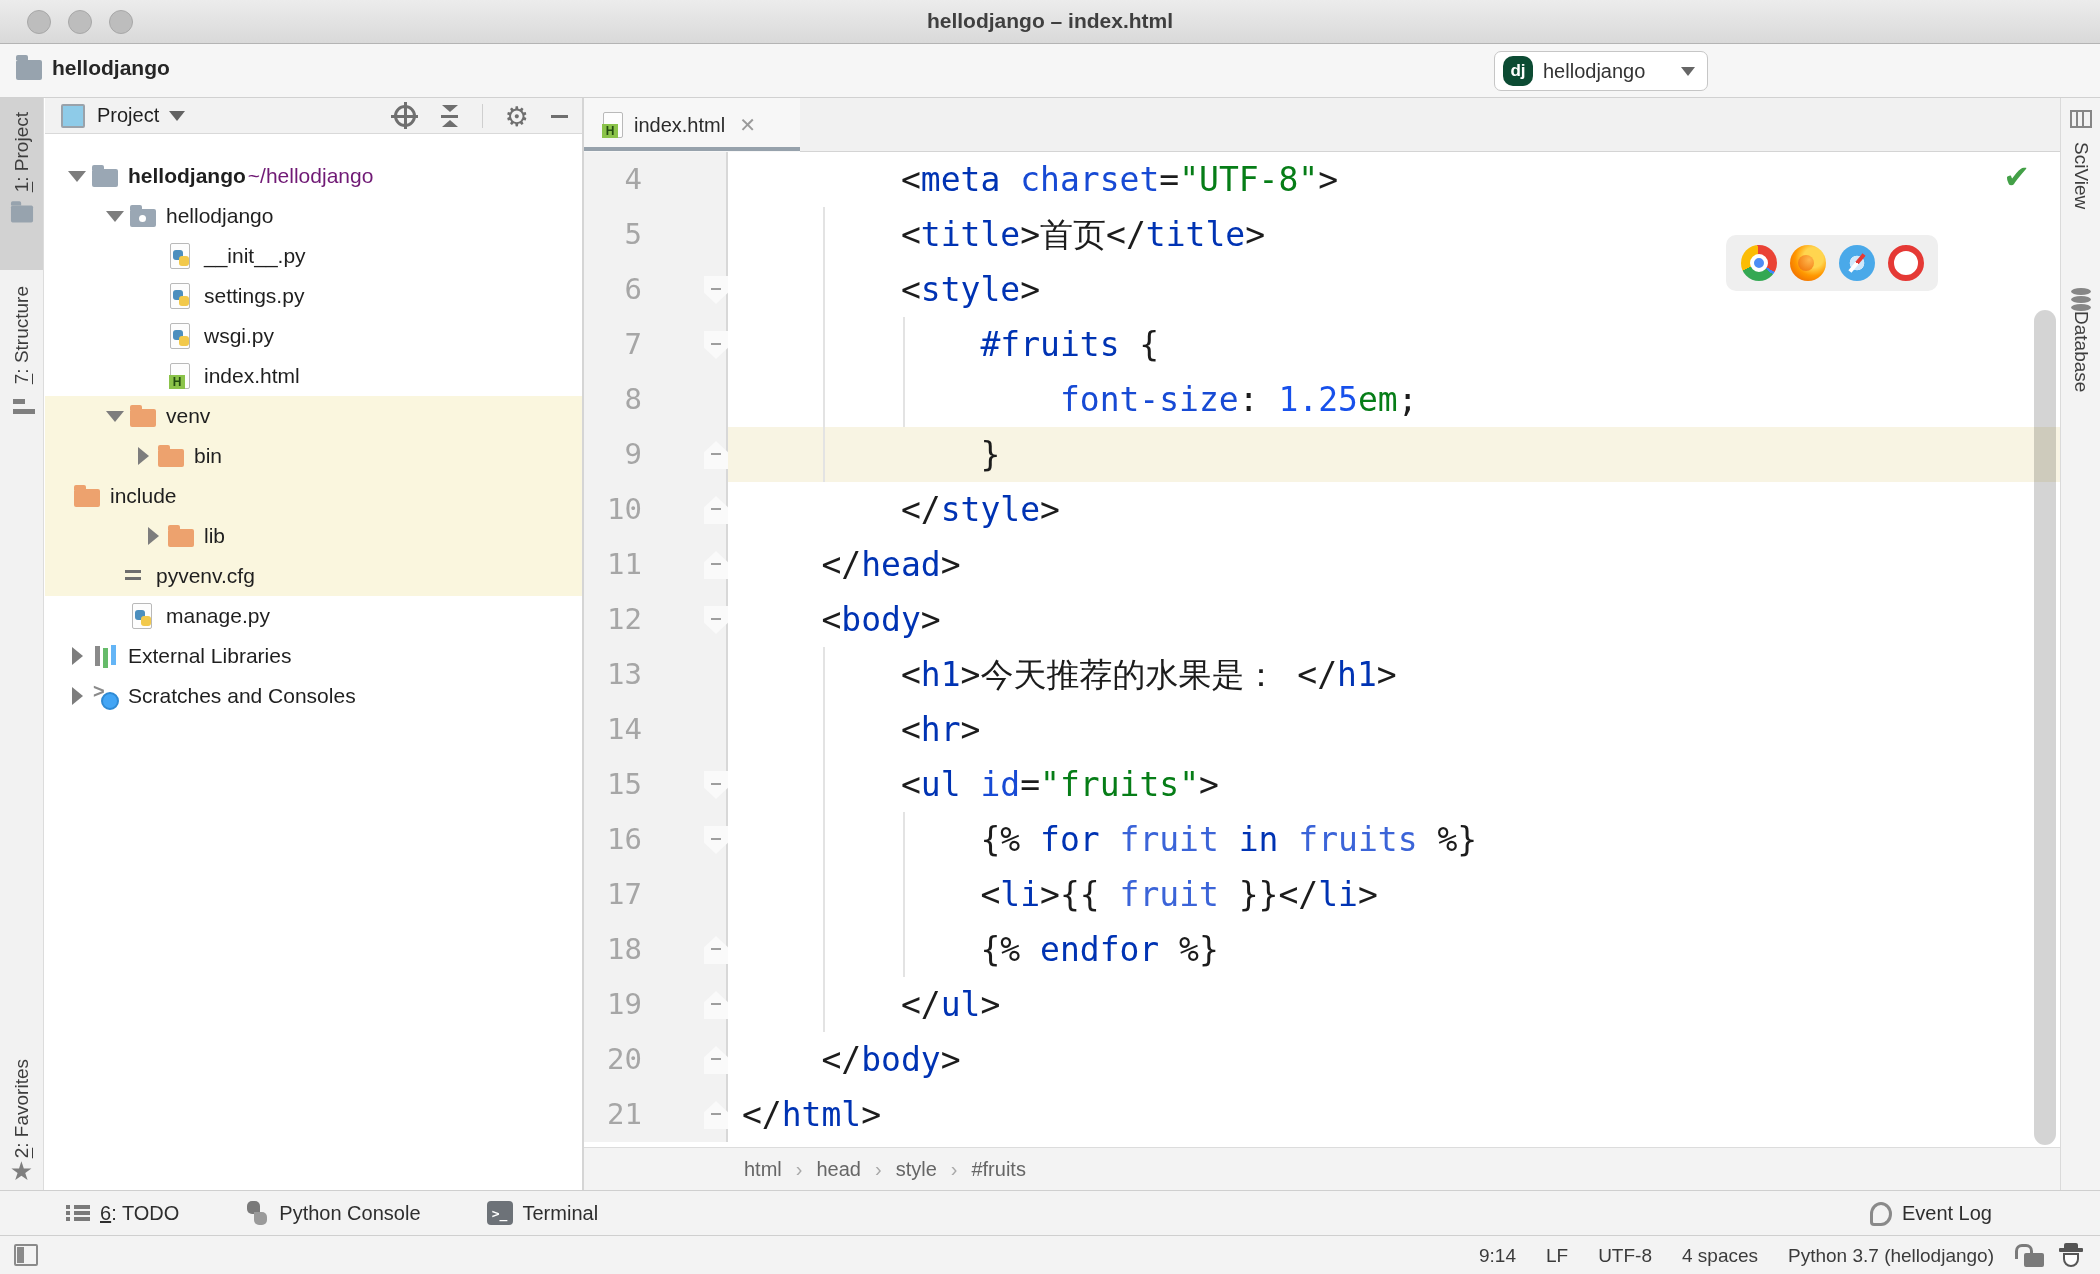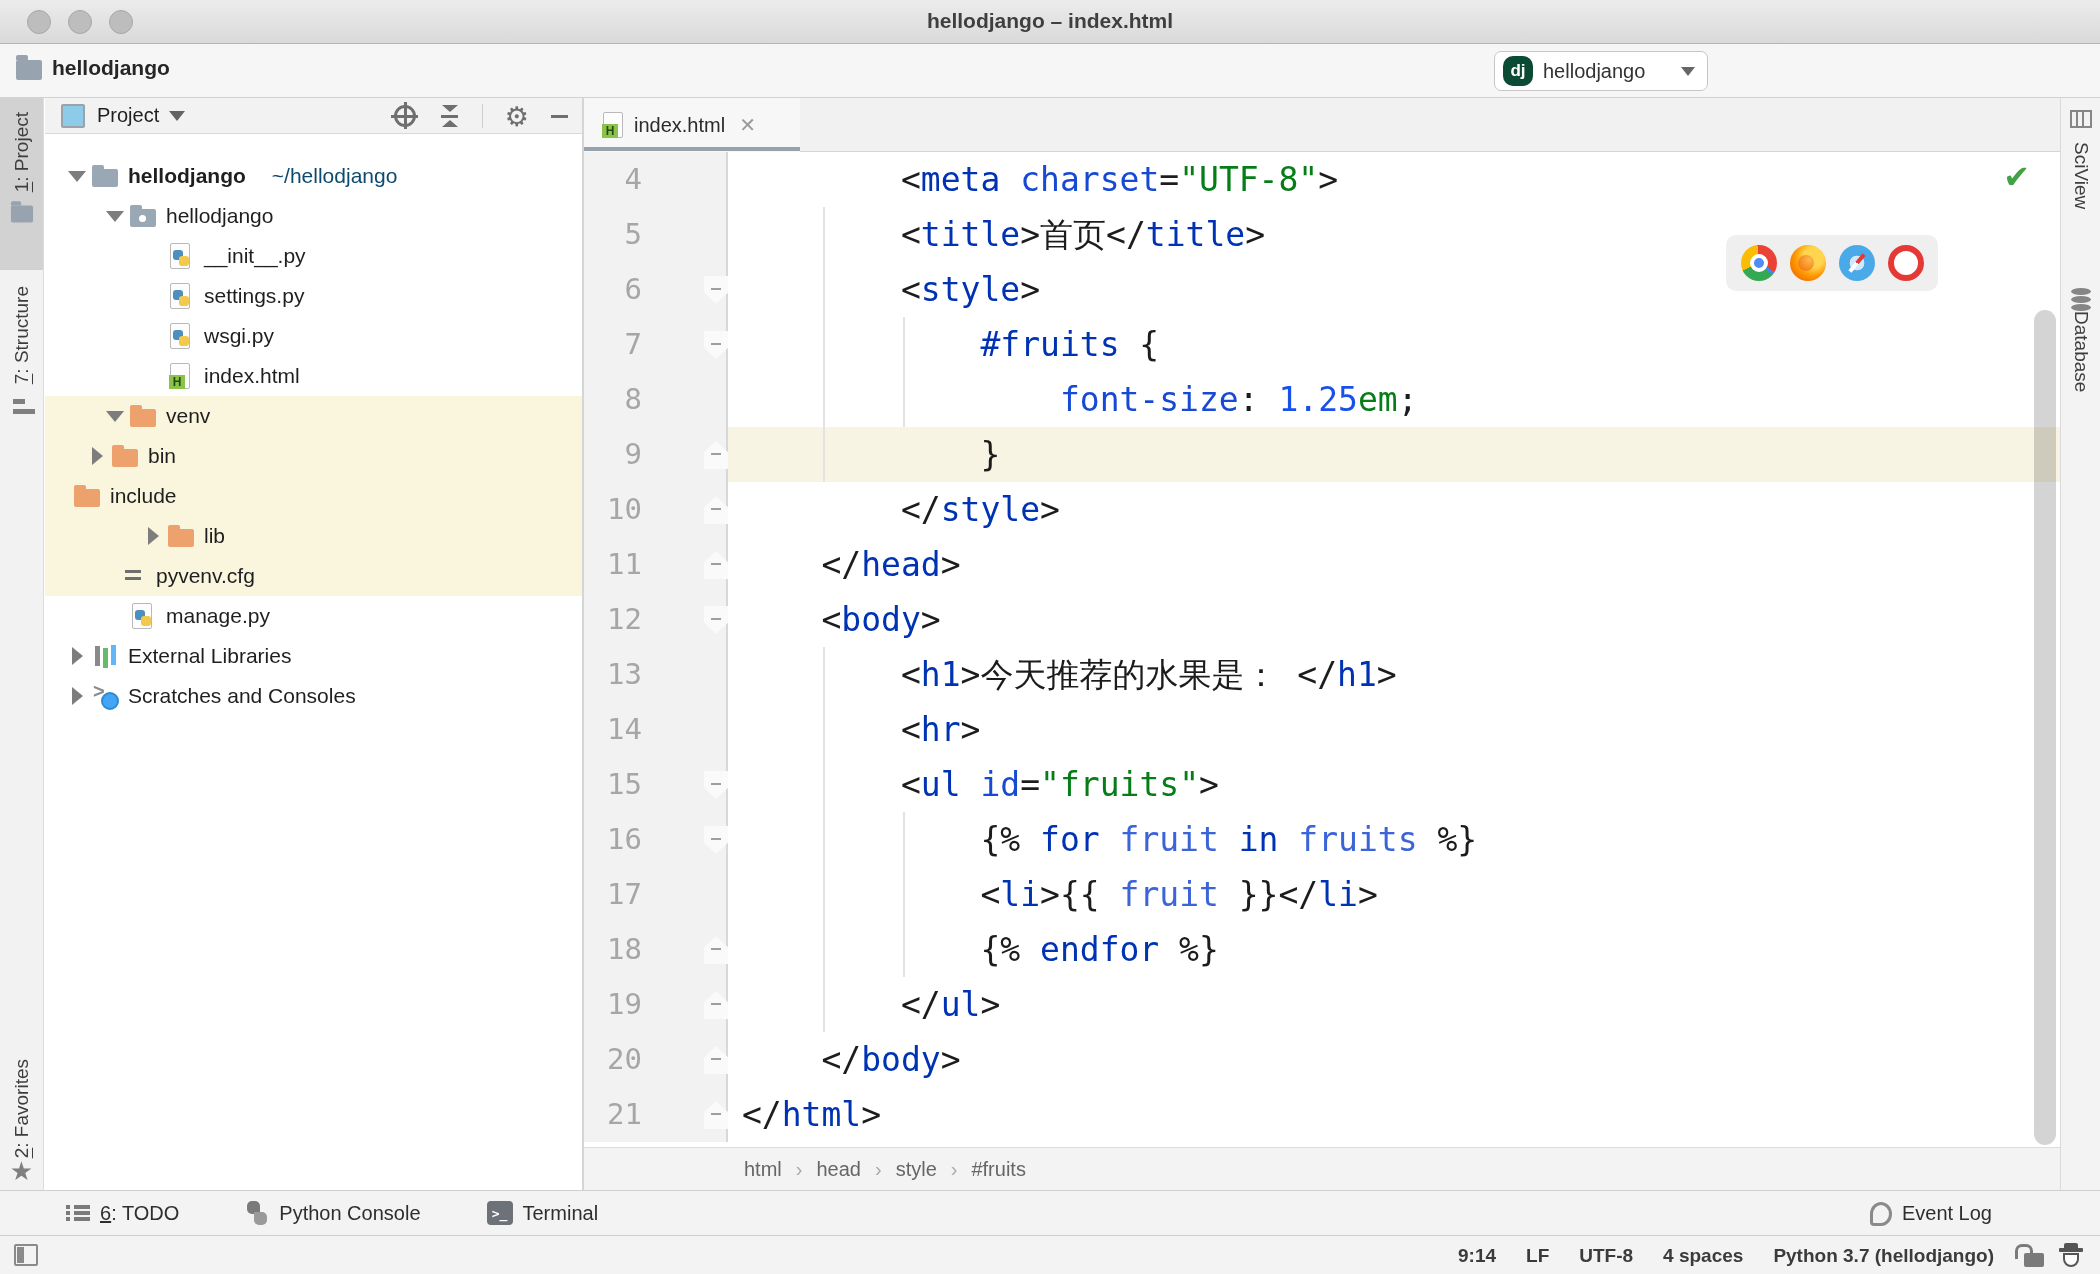--- a/index.html
+++ b/index.html
@@ -93,21 +93,21 @@
 
   .tree{ position:absolute; left:0; top:37px; width:100%; bottom:0; overflow:hidden; padding-top:21px; }
   .trow{ position:relative; height:40px; display:flex; align-items:center; font-size:21px; color:#1f1f1f; }
   .trow.hl{ background:var(--c-selection,#FAF6DE); }
   .arr{ width:28px; display:flex; justify-content:center; align-items:center; flex:0 0 28px; }
   .a-d{ width:0; height:0; border-left:9px solid transparent; border-right:9px solid transparent; border-top:11px solid #7d7d7d; }
   .a-r{ width:0; height:0; border-top:9px solid transparent; border-bottom:9px solid transparent; border-left:11px solid #7d7d7d; }
   .tico{ width:28px; height:28px; flex:0 0 28px; margin-right:9px; position:relative; }
   .tl{ white-space:nowrap; }
   .tl.b{ font-weight:bold; }
-  .tp{ color:#0c4a6e; margin-left:26px; white-space:nowrap; }
+  .tp{ color:#701a75; margin-left:2px; white-space:nowrap; }
 
   
   .ic-folder, .ic-package-folder, .ic-excluded-folder{ }
   .ic-folder::after, .ic-package-folder::after, .ic-excluded-folder::after{
     content:""; position:absolute; left:1px; top:7px; width:26px; height:18px; background:#9aa7b4; border-radius:2px; }
   .ic-folder::before, .ic-package-folder::before, .ic-excluded-folder::before{
     content:""; position:absolute; left:1px; top:3px; width:12px; height:5px; background:#9aa7b4; border-radius:2px 2px 0 0; }
   .ic-excluded-folder::after, .ic-excluded-folder::before{ background:#eda26e; }
   .ic-package-folder .dot{ position:absolute; left:10px; top:13px; width:7px; height:7px; border-radius:50%; background:#fff; z-index:1; }
   .page{ position:absolute; left:3px; top:1px; width:20px; height:26px; background:#fdfdfd; border:1px solid #b9b9b9;
@@ -193,21 +193,21 @@
     font-family:"DejaVu Sans Mono",monospace; display:flex; align-items:center; justify-content:center; }
   .eventlog{ position:absolute; right:108px; top:0; height:45px; display:flex; align-items:center; gap:10px;
     font-size:20px; color:#2e2e2e; }
   .i-bell{ width:22px; height:24px; border:3px solid #8a8a8a; border-radius:50% 50% 50% 4px; }
 
   .statusbar{ position:absolute; left:0; top:1235px; width:2100px; height:39px; background:#f3f3f3;
     border-top:1px solid #cfcfcf; }
   .sb-toggle{ position:absolute; left:14px; top:8px; width:24px; height:22px; border:2px solid #8a8a8a; border-radius:2px; }
   .sb-toggle::after{ content:""; position:absolute; left:1px; top:1px; width:7px; height:16px; background:#8a8a8a; }
   .sb-right{ position:absolute; right:56px; top:0; height:39px; display:flex; align-items:center; gap:30px;
-    font-size:19px; color:#3b3b3b;font-weight:bold; }
+    font-size:19px; color:#3b3b3b; }
   .i-unlock{ position:relative; width:20px; height:14px; background:#7a7a7a; border-radius:2px; margin-top:8px; }
   .i-unlock::before{ content:""; position:absolute; left:-9px; top:-9px; width:12px; height:12px;
     border:3px solid #7a7a7a; border-bottom:none; border-radius:7px 7px 0 0; }
   .i-hector{ position:absolute; right:16px; top:7px; width:26px; height:26px; }
   .i-hector::before{ content:""; position:absolute; left:1px; top:5px; width:24px; height:4px; background:#555;
     box-shadow:0 0 0 #555; border-radius:1px; }
   .i-hector::after{ content:""; position:absolute; left:6px; top:0px; width:14px; height:6px; background:#555; border-radius:2px 2px 0 0; }
   .i-hector i{ position:absolute; left:5px; top:10px; width:16px; height:14px; border:2px solid #555;
     border-radius:0 0 8px 8px; background:#fdfdfd; }
 
@@ -356,21 +356,21 @@
           </span>
           <span class="tl">index.html</span>
         </div>
         <div class="trow hl" style="padding-left: 56px;">
           <span class="arr">
             <span class="a-d"></span>
           </span>
           <span class="tico ic-excluded-folder"></span>
           <span class="tl">venv</span>
         </div>
-        <div class="trow hl" style="padding-left: 38px;">
+        <div class="trow hl" style="padding-left: 84px;">
           <span class="arr">
             <span class="a-r"></span>
           </span>
           <span class="tico ic-excluded-folder"></span>
           <span class="tl">bin</span>
         </div>
         <div class="trow hl" style="">
           <span class="arr"></span>
           <span class="tico ic-excluded-folder"></span>
           <span class="tl">include</span>

